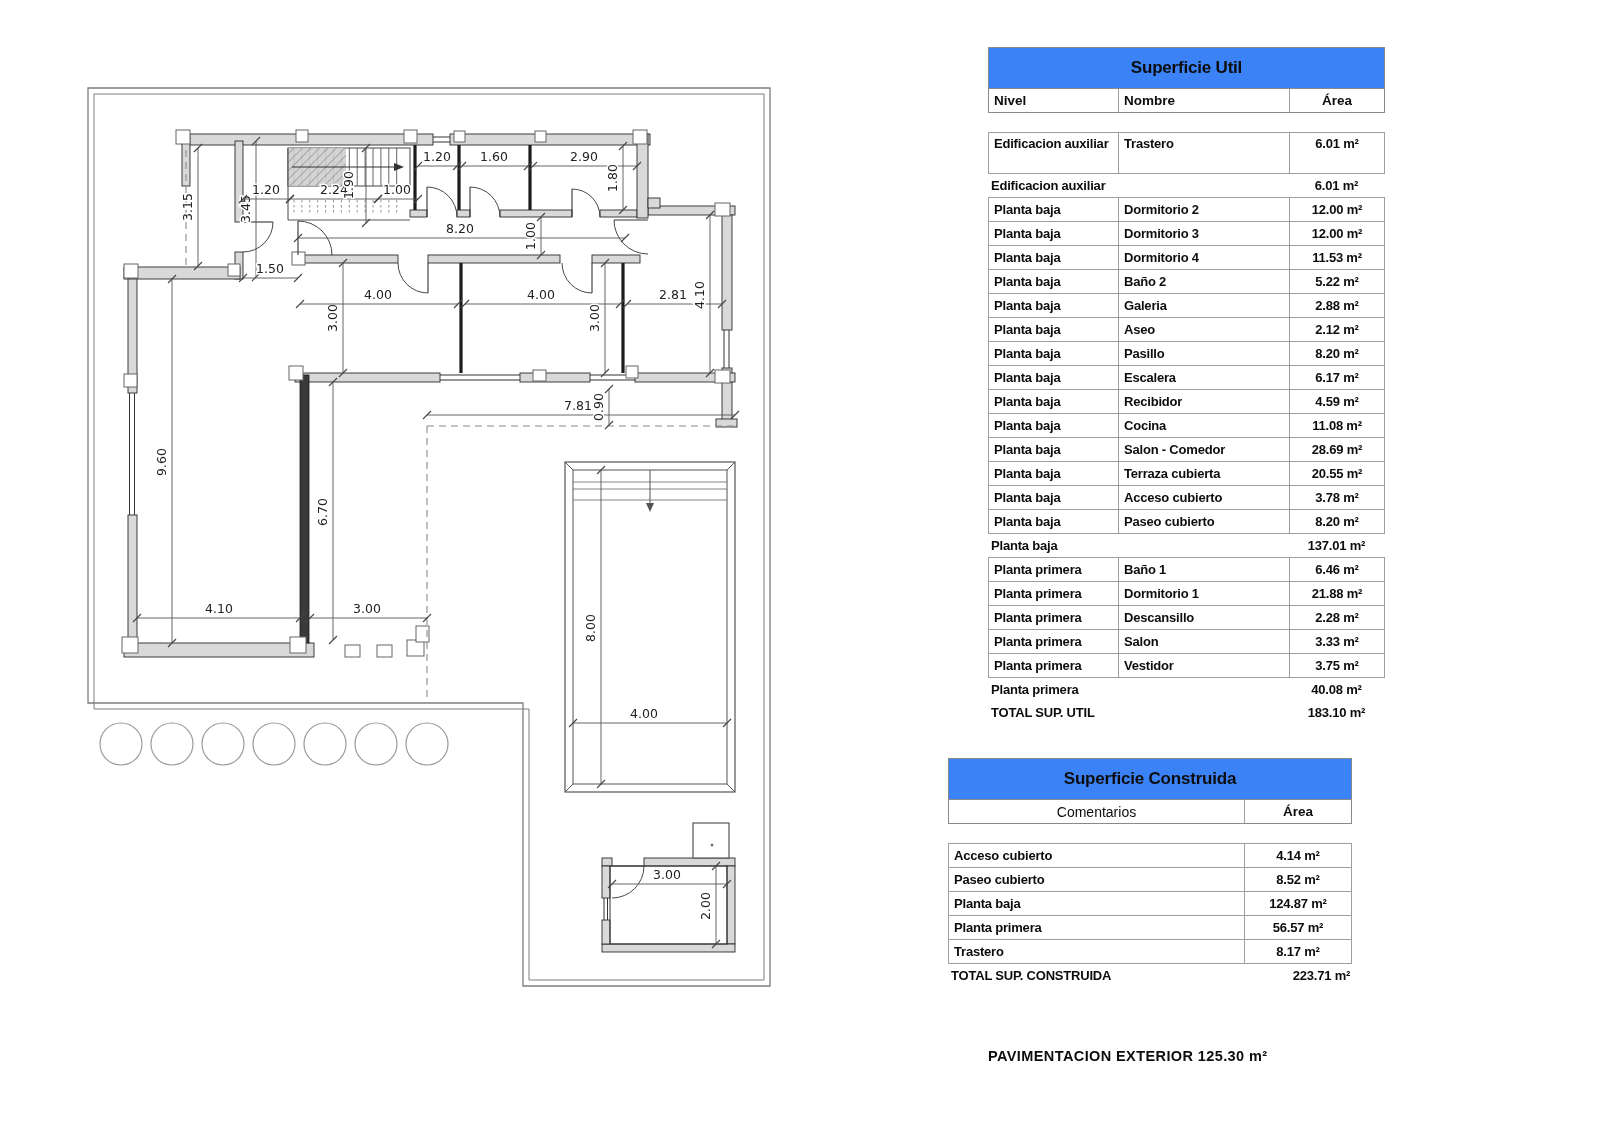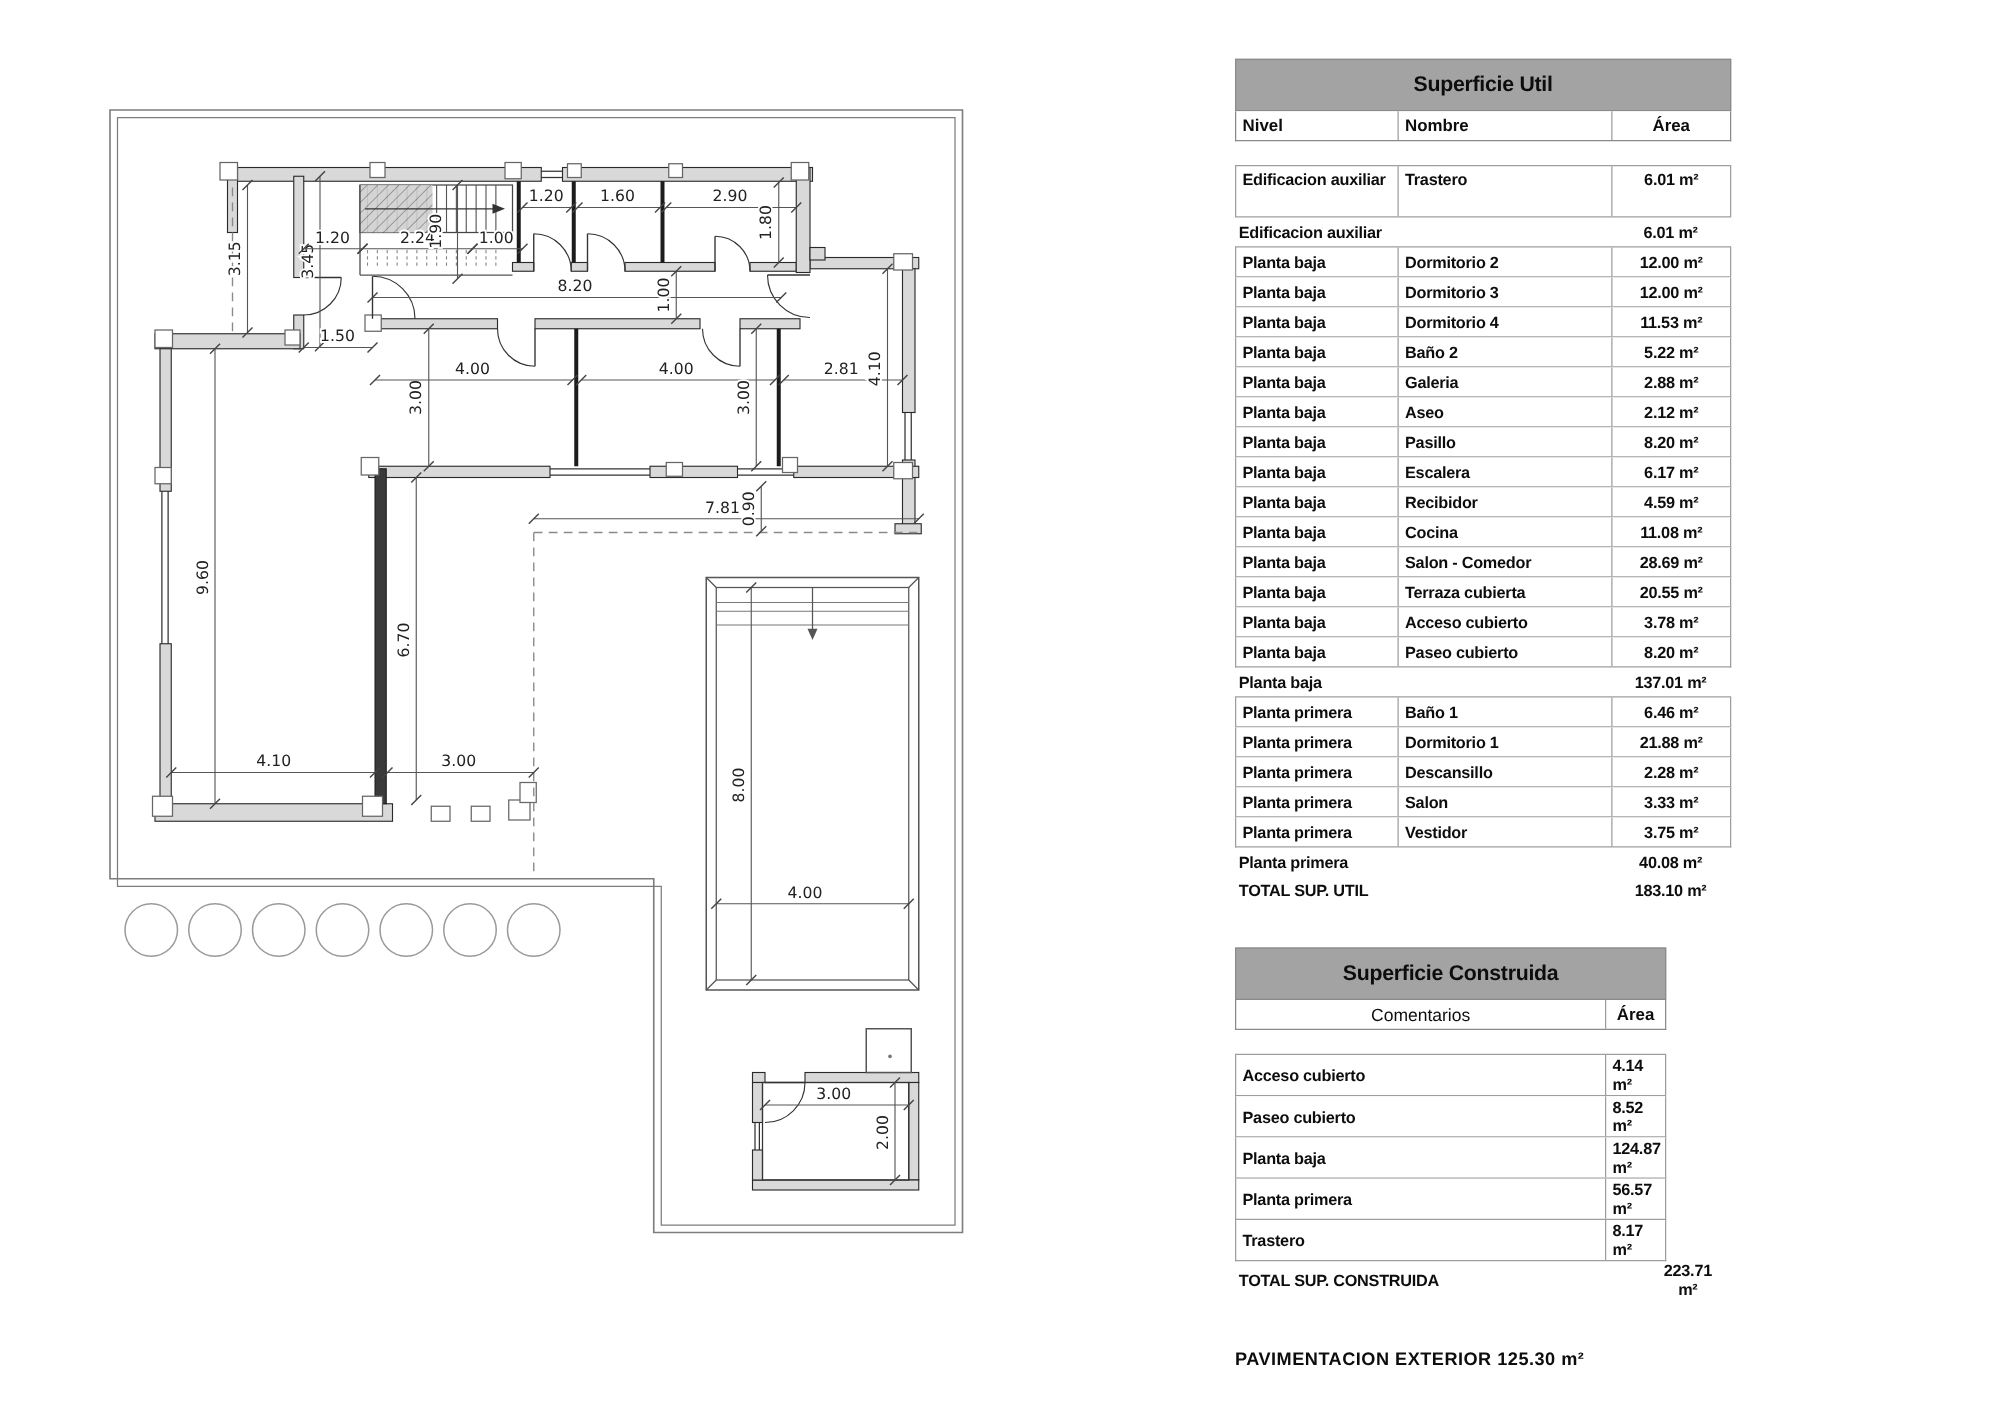--- a/index.html
+++ b/index.html
@@ -1,21 +1,21 @@
 <!DOCTYPE html>
 <html><head>
 <meta charset="utf-8">
 <style>
   html,body{margin:0;padding:0;background:#fff;}
   #page{position:relative;width:1600px;height:1130px;background:#fff;overflow:hidden;
         font-family:"Liberation Sans",sans-serif;color:#0d0d0d;}
   #plan{position:absolute;left:0;top:0;}
   .tbl{position:absolute;font-weight:bold;}
   .tbl-title{border:1px solid #8a8a8a;height:40px;line-height:40px;text-align:center;
-             font-size:17px;letter-spacing:-0.2px;background:#a3a3a3;}
+             font-size:17px;letter-spacing:-0.2px;background:#3b82f6;}
   .hd3,.hd2{display:grid;border:1px solid #8a8a8a;border-top:none;height:23px;
             align-items:center;font-size:13.5px;background:#fff;}
   .hd3{grid-template-columns:129px 171px 1fr;}
   .hd2{grid-template-columns:295px 1fr;}
   .hd3 > div,.hd2 > div{height:100%;display:flex;align-items:center;padding:0 5px;box-sizing:border-box;}
   .bl{border-left:1px solid #9e9e9e;}
   .c{justify-content:center;}
   .normal{font-weight:normal;font-size:14px;}
   .tbl-body{margin-top:19px;}
   .row3,.row2{display:grid;border:1px solid #9e9e9e;border-top:none;min-height:23px;
@@ -25,21 +25,21 @@
   .bt{border-top:1px solid #9e9e9e;}
   .cell{display:flex;align-items:center;padding:1px 5px;box-sizing:border-box;}
   .tall{min-height:40px;}
   .tall .cell{align-items:flex-start;padding-top:3px;}
   .rowflat{display:grid;min-height:23px;align-items:center;font-size:13px;letter-spacing:-0.2px;}
   .rf3{grid-template-columns:300px 1fr;}
   .rf2{grid-template-columns:295px 1fr;gap:48px;}
   .rowflat .lab{padding-left:3px;}
   .rowflat .ar{text-align:center;}
   #footer-note{position:absolute;left:988px;top:1048px;font-weight:bold;font-size:14.5px;
-               letter-spacing:0.4px;margin-top:32px;}
+               letter-spacing:0.4px;}
 </style>
 </head>
 <body>
 
 <div id="page">
 
   <svg id="plan" width="960" height="1130" viewBox="0 0 960 1130">
       <defs>
         <pattern id="hatch" width="6" height="6" patternUnits="userSpaceOnUse" patternTransform="rotate(45)">
           <rect width="6" height="6" fill="#cfcfcf"></rect>
@@ -434,21 +434,21 @@
           <div class="lab">Planta primera</div>
           <div class="ar">40.08 m²</div>
         </div>
         <div class="rowflat rf3">
           <div class="lab">TOTAL SUP. UTIL</div>
           <div class="ar">183.10 m²</div>
         </div>
       </div>
   </div>
 
-  <div class="tbl" id="t-cons" style="left:988px;top:758px;width:345px">
+  <div class="tbl" id="t-cons" style="left:948px;top:758px;width:404px">
     <div class="tbl-title">Superficie Construida</div>
     <div class="hd2">
       <div class="c normal">Comentarios</div>
       <div class="bl c">Área</div>
     </div>
     <div class="tbl-body" id="cons-body">
         <div class="row2 bt">
           <div class="cell">Acceso cubierto</div>
           <div class="cell bl c">4.14 m²</div>
         </div>

